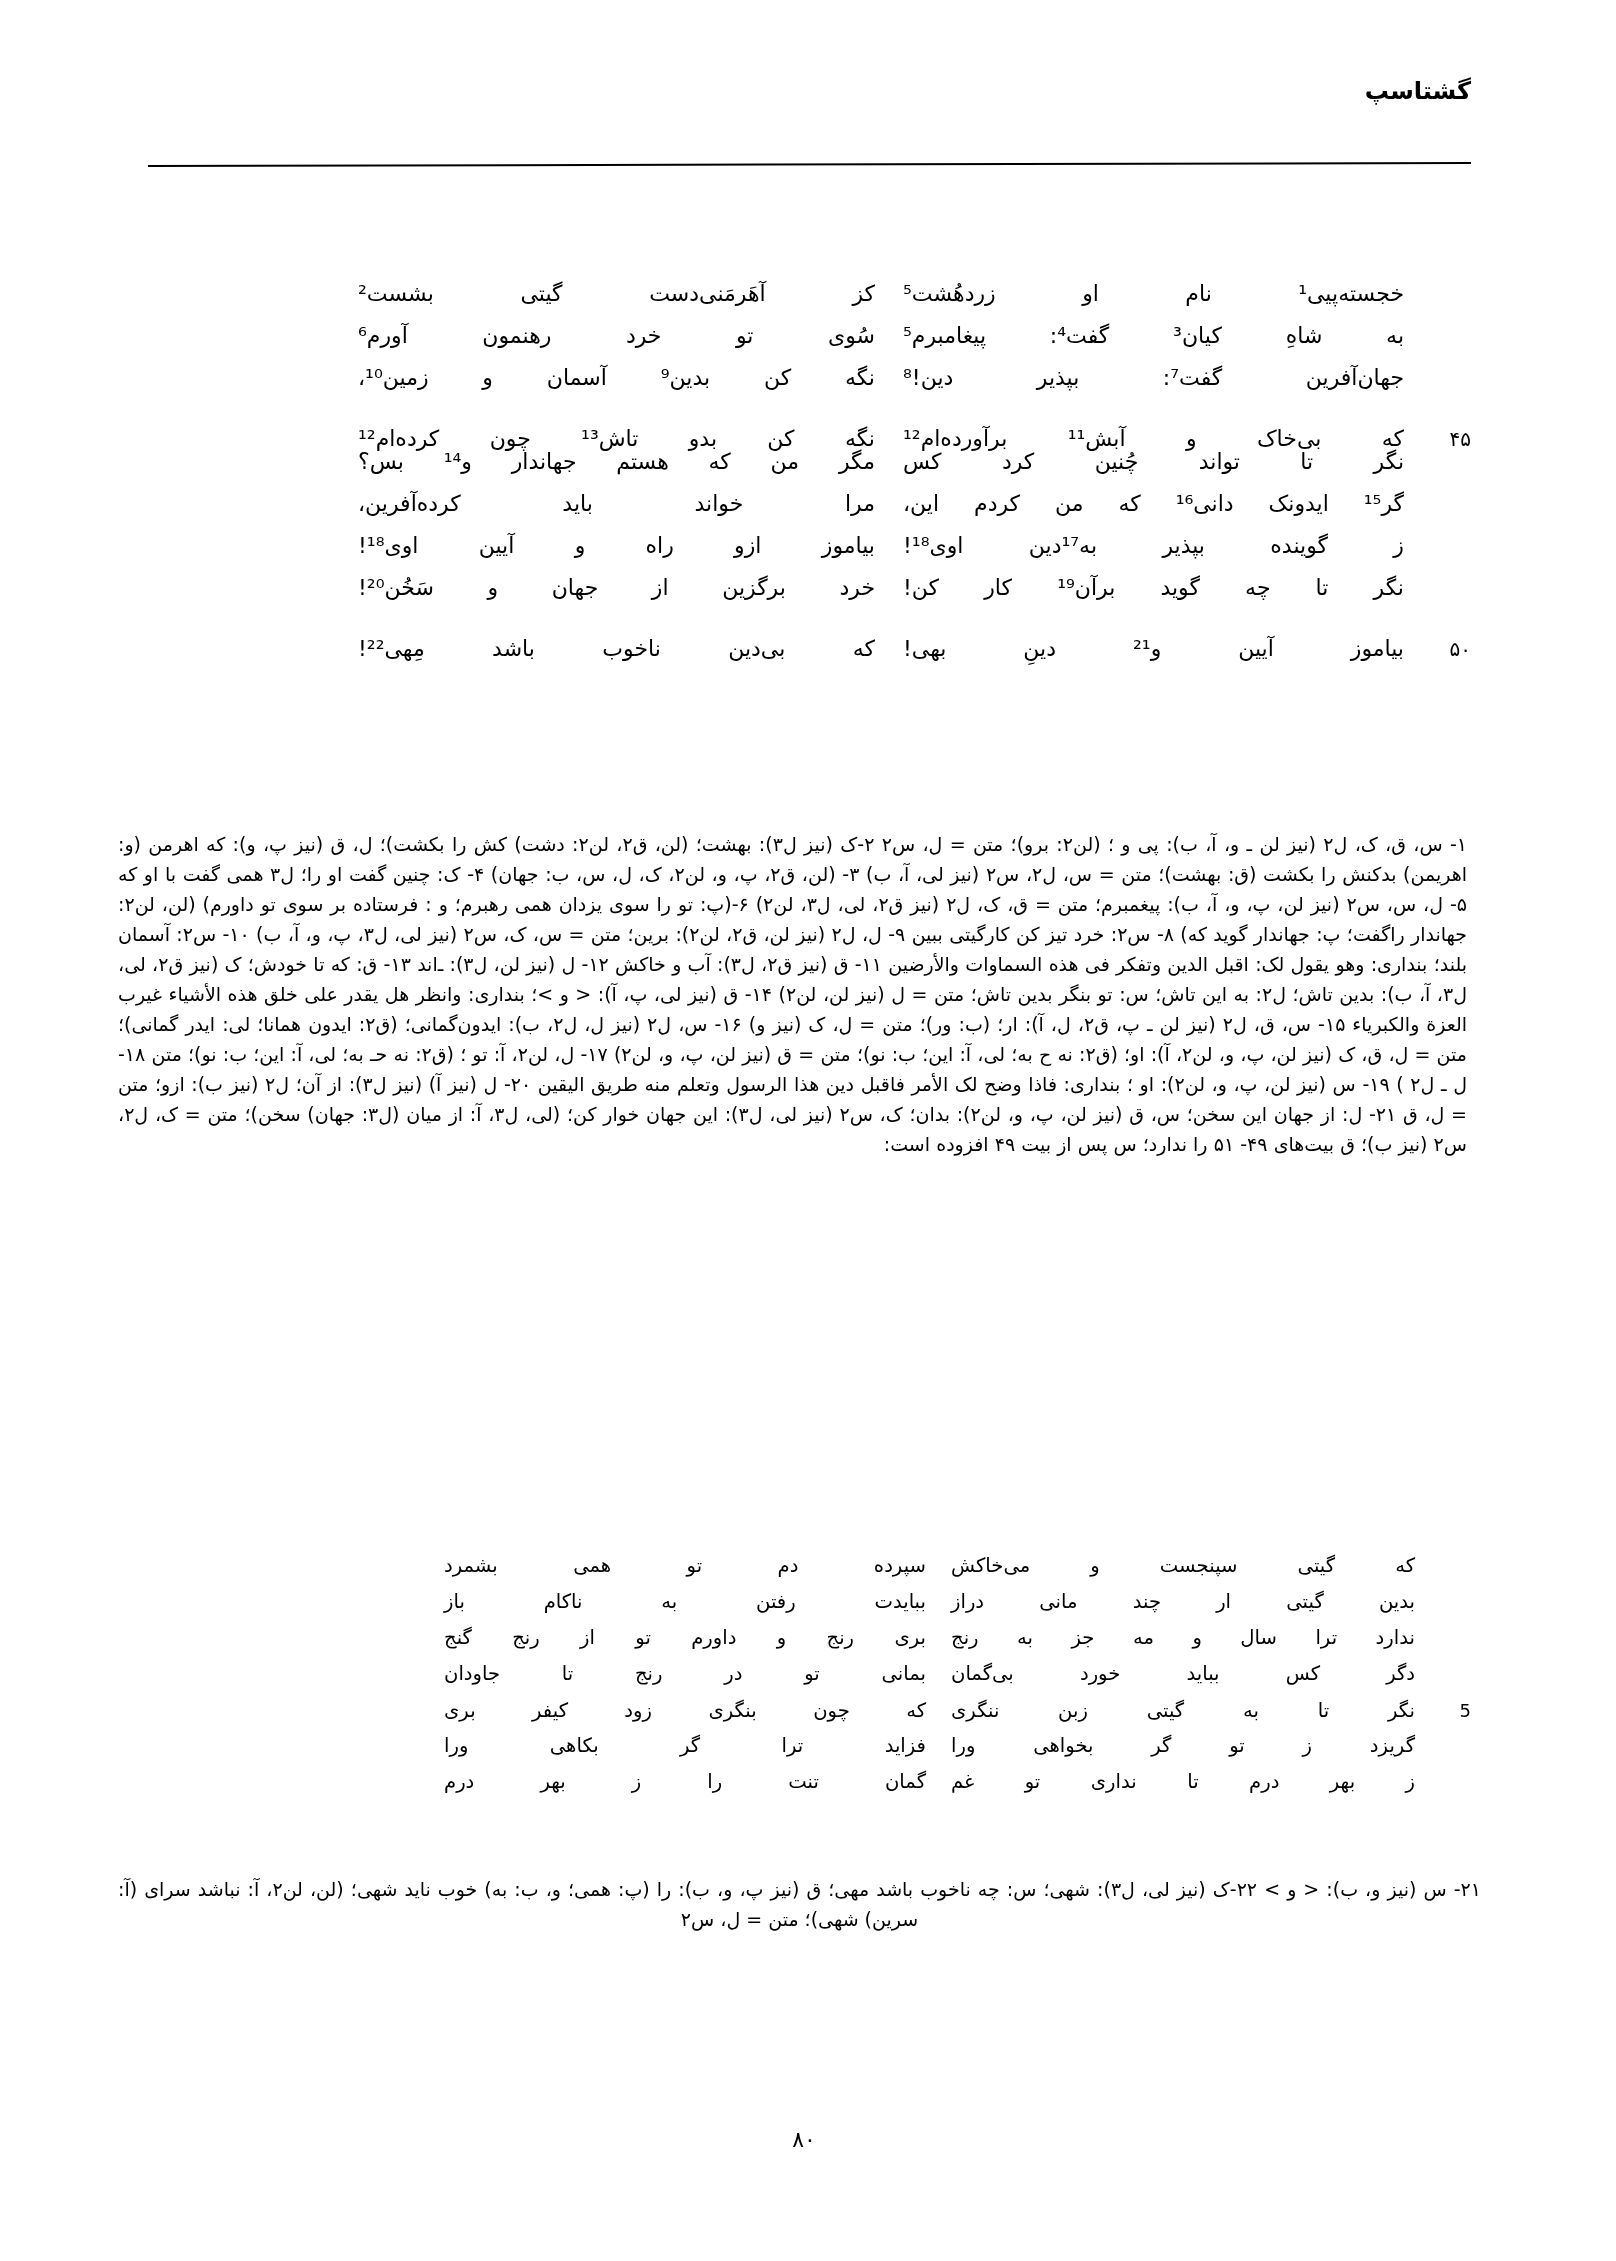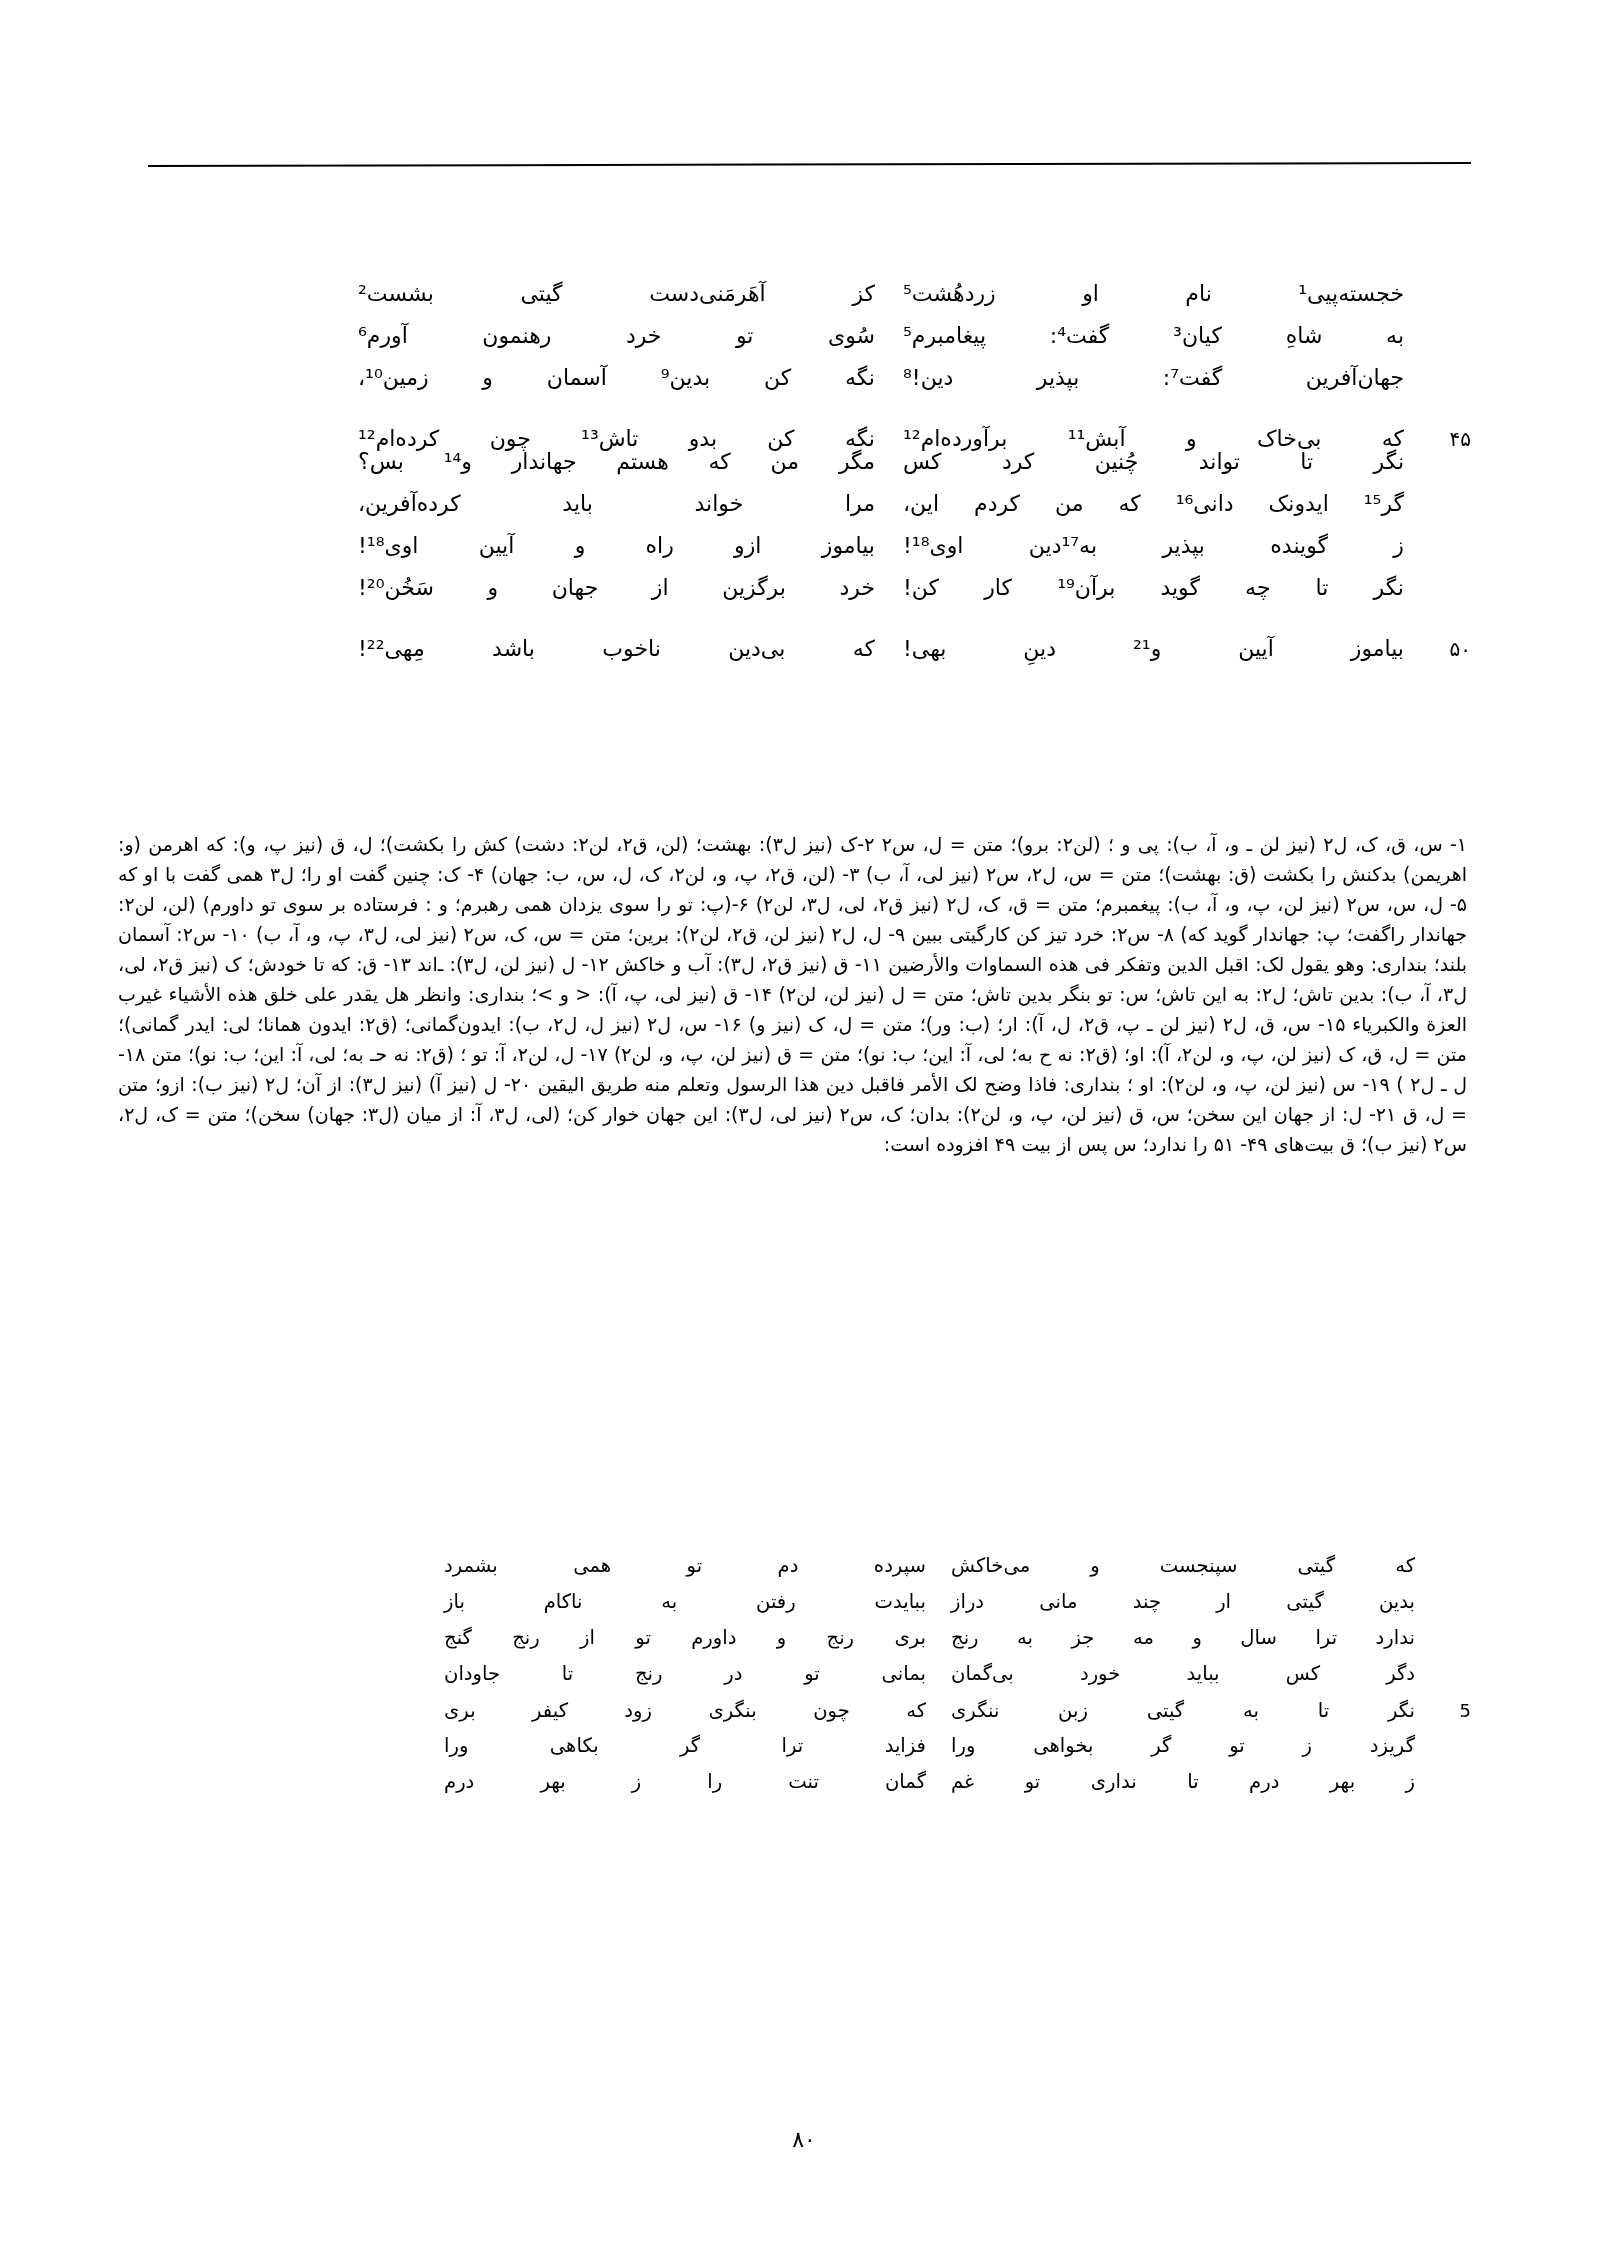--- a/index.html
+++ b/index.html
@@ -174,20 +174,23 @@
     text-align: center;
     font-size: 22px;
     direction: rtl;
   }
 </style>
 </head>
 <body>
 
 <div class="page">
 
+  <div class="runhead">
+    <span class="runhead-title">گشتاسپ</span>
+  </div>
   <div class="runhead-rule"></div>
 
   <div class="verse-block">
 
     <div class="verse-row">
       <span class="verse-num"></span>
       <span class="hemistich first">خجسته‌پیی¹ نام او زردهُشت⁵</span>
       <span class="hemistich second">کز آهَرمَنی‌دست گیتی بشست²</span>
     </div>
 
@@ -284,17 +287,20 @@
     </div>
 
     <div class="iv-row">
       <span class="iv-num"></span>
       <span class="iv-hemi first">ز بهر درم تا نداری تو غم</span>
       <span class="iv-hemi second">گمان تنت را ز بهر درم</span>
     </div>
 
   </div>
 
+  <div class="apparatus-tail">
+    <span>۲۱- س (نیز و، ب): &lt; و &gt;   ۲۲-ک (نیز لی، ل۳): شهی؛ س: چه ناخوب باشد مهی؛ ق (نیز پ، و، ب): را (پ: همی؛ و، ب: به) خوب ناید شهی؛ (لن، لن۲، آ: نباشد سرای (آ: سرین) شهی)؛ متن = ل، س۲</span>
+  </div>
 
   <div class="folio">۸۰</div>
 
 </div>
 
 
 </body></html>

